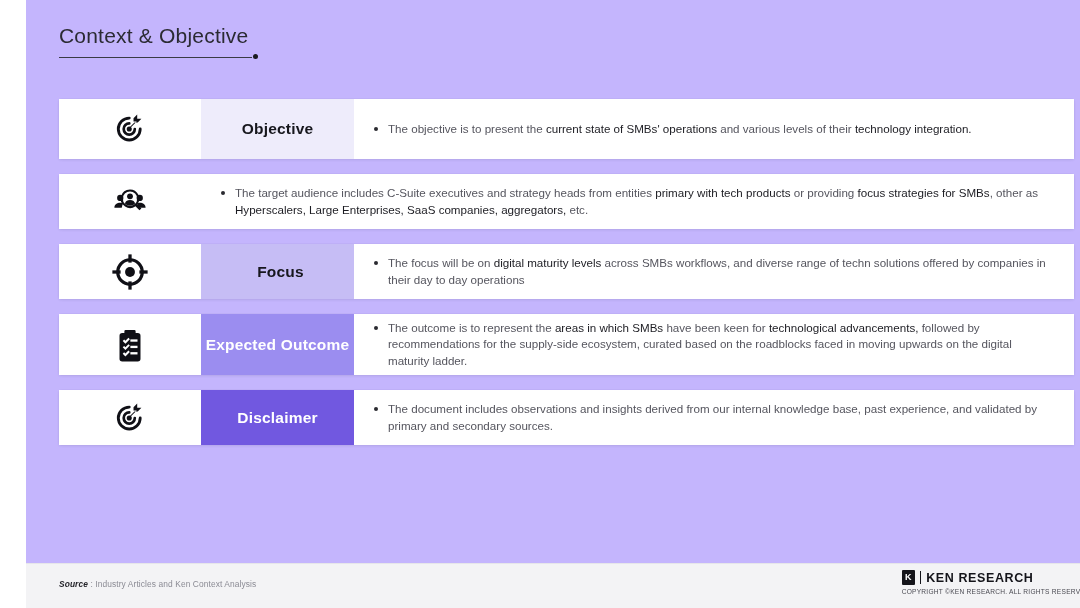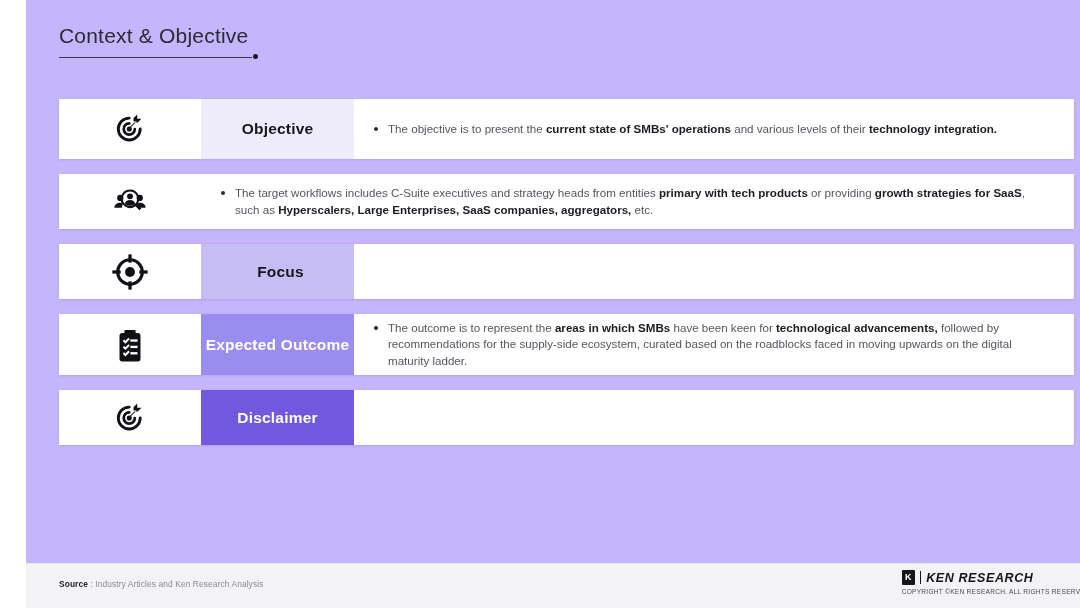--- a/index.html
+++ b/index.html
@@ -50,47 +50,47 @@
   }
   ul.bullets { list-style:none; }
   ul.bullets li {
     position:relative; padding-left:14px; font-size:11.6px; line-height:1.42;
     color:#55555e; margin:3.5px 0;
   }
   ul.bullets li::before {
     content:""; position:absolute; left:0; top:6px;
     width:4px; height:4px; border-radius:50%; background:#2a2a30;
   }
-  ul.bullets li b { color:#1c1c22; font-weight:700; }
+  ul.bullets li b { color:#1c1c22; font-weight:400; }
 
   .r1 { height:60px; }
   .r2 { height:55px; }
   .r3 { height:55px; }
   .r4 { height:61px; }
   .r5 { height:55px; }
 
   
   .footer {
     position:absolute; left:0; bottom:0; width:1080px; height:45px;
     background:#f3f3f5;
   }
   .footer-top-line { position:absolute; left:0; top:0; width:1080px; height:1px; background:#e6e6ea; }
   .source {
     position:absolute; left:33px; top:16px; font-size:8.4px; color:#8b8b94; letter-spacing:.1px;
   }
-  .source b { color:#25252b; font-weight:700; }
+  .source b { color:#25252b; font-weight:700;font-style:italic; }
   .brand { position:absolute; right:16px; top:7px; text-align:left; }
   .brand-row { display:flex; align-items:center; gap:5px; }
   .brand-mark {
     width:13px; height:15px; background:#14141a; border-radius:1px;
     display:flex; align-items:center; justify-content:center;
     color:#fff; font-size:9px; font-weight:700; line-height:1;
   }
   .brand-bar { width:1.5px; height:13px; background:#14141a; }
-  .brand-name { font-size:12.5px; font-weight:700; color:#14141a; letter-spacing:.6px;font-style:italic; }
+  .brand-name { font-size:12.5px; font-weight:700; color:#14141a; letter-spacing:.6px; }
   .brand-copy { margin-top:3px; font-size:6.6px; color:#4a4a52; letter-spacing:.25px; }
 </style>
 </head>
 <body>
 
 <div class="slide">
 
   <div class="title-wrap">
     <div class="title">Context &amp; Objective</div>
     <div class="title-rule"></div>
@@ -123,37 +123,42 @@
       <path d="M3.2 31.5c0-4.3 3.5-6.6 7.8-6.6 1.5 0 2.9.3 4.1.8a11.6 11.6 0 0 0-2.1 5.8z"></path>
       <circle cx="37" cy="18.5" r="4.2"></circle>
       <path d="M44.8 31.5H35a11.6 11.6 0 0 0-2.1-5.8 9.9 9.9 0 0 1 4.1-.8c4.3 0 7.8 2.3 7.8 6.6z"></path>
       <path d="M24 7.2a12.4 12.4 0 0 0-6.6 22.9 12.4 12.4 0 0 0 13.9-.3l5.3 5.3 2.6-2.6-5.4-5.4A12.4 12.4 0 0 0 24 7.2zm0 2.8a9.6 9.6 0 1 1 0 19.2 9.6 9.6 0 0 1 0-19.2z"></path>
       <circle cx="24" cy="16.4" r="3.9"></circle>
       <path d="M17.3 26.4c0-3.4 3-5.2 6.7-5.2s6.7 1.8 6.7 5.2a9.5 9.5 0 0 1-13.4 0z"></path>
           </svg>
         </div>
         <div class="text-cell">
           <ul class="bullets">
-            <li><span>The target workflows includes C-Suite executives and strategy heads from entities </span><b>primary with tech products</b><span> or providing </span><b>growth strategies for SaaS</b><span>, such as </span><b>Hyperscalers, Large Enterprises, SaaS companies, aggregators,</b><span> etc.</span></li>
+            <li><span>The target audience includes C-Suite executives and strategy heads from entities </span><b>primary with tech products</b><span> or providing </span><b>focus strategies for SMBs</b><span>, other as </span><b>Hyperscalers, Large Enterprises, SaaS companies, aggregators,</b><span> etc.</span></li>
           </ul>
         </div>
       </div>
       <div class="row r3">
         <div class="icon-cell">
           <svg width="36" height="36" viewBox="0 0 48 48" fill="#101016">
       <circle cx="24" cy="24" r="6.6"></circle>
       <path d="M24 5.5a18.5 18.5 0 1 0 18.5 18.5A18.5 18.5 0 0 0 24 5.5zm0 4.3a14.2 14.2 0 1 1-14.2 14.2A14.2 14.2 0 0 1 24 9.8z"></path>
       <rect x="21.8" y="0.5" width="4.4" height="11"></rect>
       <rect x="21.8" y="36.5" width="4.4" height="11"></rect>
       <rect x="0.5" y="21.8" width="11" height="4.4"></rect>
       <rect x="36.5" y="21.8" width="11" height="4.4"></rect>
           </svg>
         </div>
         <div class="label-cell" style="background: rgb(198, 189, 245); padding-left: 6px;">
           <span style="color: rgb(23, 23, 29);">Focus</span>
+        </div>
+        <div class="text-cell">
+          <ul class="bullets">
+            <li><span>The focus will be on </span><b>digital maturity levels</b><span> across SMBs workflows, and diverse range of techn solutions offered by companies in their day to day operations</span></li>
+          </ul>
         </div>
       </div>
       <div class="row r4">
         <div class="icon-cell">
           <svg width="36" height="36" viewBox="0 0 48 48" fill="#101016">
       <path d="M18.2 4h11.6a1.7 1.7 0 0 1 1.7 1.7V8h2.9A3.6 3.6 0 0 1 38 11.6v30.8A3.6 3.6 0 0 1 34.4 46H13.6A3.6 3.6 0 0 1 10 42.4V11.6A3.6 3.6 0 0 1 13.6 8h2.9V5.7A1.7 1.7 0 0 1 18.2 4z"></path>
       <rect x="24.5" y="16.5" width="9.5" height="3.1" fill="#fff"></rect>
       <rect x="24.5" y="25" width="9.5" height="3.1" fill="#fff"></rect>
       <rect x="24.5" y="33.5" width="9.5" height="3.1" fill="#fff"></rect>
       <path d="m14.3 18.6 1.9-1.9 1.7 1.7 4-4 1.9 1.9-5.9 5.9z" fill="#fff"></path>
@@ -175,27 +180,32 @@
           <svg width="36" height="36" viewBox="0 0 48 48" fill="#101016">
       <path d="M23 7.5a16.5 16.5 0 1 0 16.5 16.5 1.9 1.9 0 0 0-3.8 0A12.7 12.7 0 1 1 23 11.3a1.9 1.9 0 0 0 0-3.8z"></path>
       <path d="M23 14.8a9.2 9.2 0 1 0 9.2 9.2 1.8 1.8 0 0 0-3.6 0A5.6 5.6 0 1 1 23 18.4a1.8 1.8 0 0 0 0-3.6z"></path>
       <circle cx="23" cy="24" r="3.4"></circle>
       <path d="M23.9 23.1 33 14h-4.3V9.6l4.9-4.9v5.6h5.6l-4.9 4.9h-4.4l-9 9.1z"></path>
           </svg>
         </div>
         <div class="label-cell" style="background: rgb(113, 88, 224); align-items: center;">
           <span style="color: rgb(255, 255, 255);">Disclaimer</span>
         </div>
+        <div class="text-cell">
+          <ul class="bullets">
+            <li><span>The document includes observations and insights derived from our internal knowledge base, past experience, and validated by primary and secondary sources.</span></li>
+          </ul>
+        </div>
       </div>
     </div>
 
   <div class="footer">
     <div class="footer-top-line"></div>
     <div class="source">
-      <b>Source</b><span> : </span><span>Industry Articles and Ken Research Analysis</span>
+      <b>Source</b><span> : </span><span>Industry Articles and Ken Context Analysis</span>
     </div>
     <div class="brand">
       <div class="brand-row">
         <div class="brand-mark">K</div>
         <div class="brand-bar"></div>
         <div class="brand-name">KEN RESEARCH</div>
       </div>
       <div class="brand-copy">COPYRIGHT ©KEN RESEARCH. ALL RIGHTS RESERVED</div>
     </div>
   </div>

